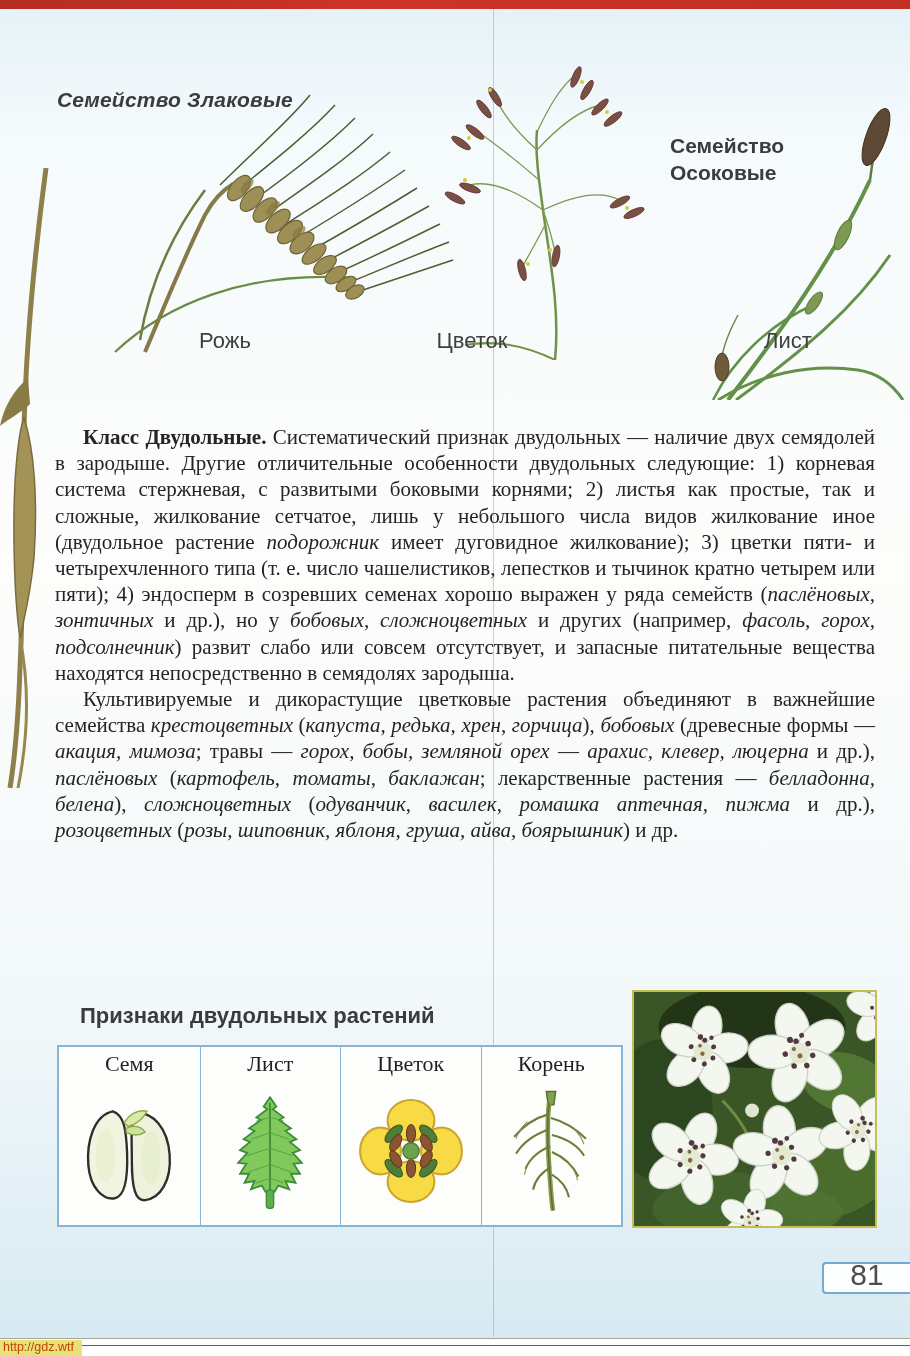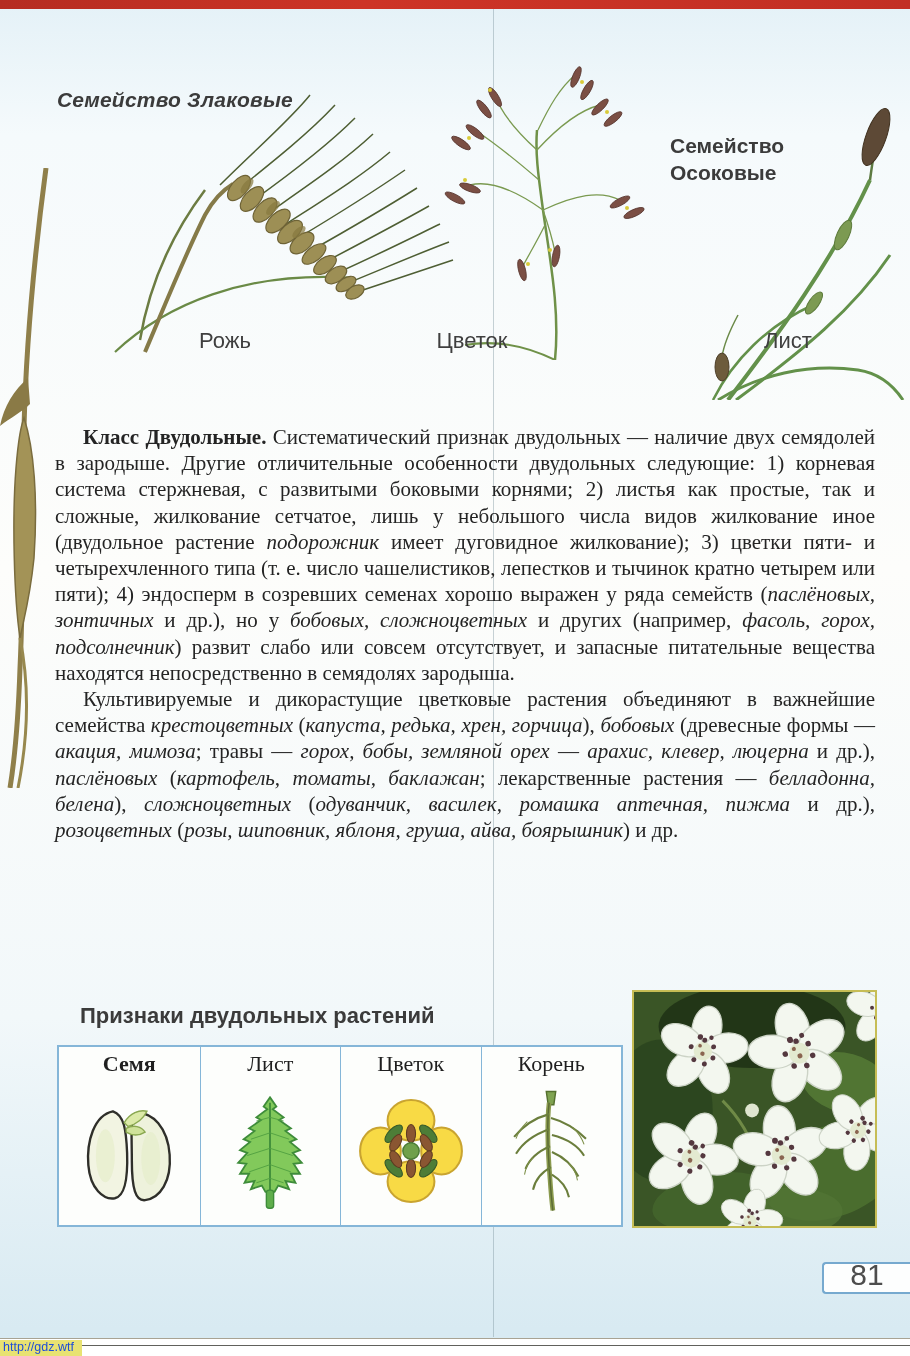--- a/index.html
+++ b/index.html
@@ -17,31 +17,31 @@
   .cap-rye{left:225px;} .cap-brome{left:472px;} .cap-sedge{left:788px;}
   .fig{position:absolute;}
   .textblock{position:absolute;left:55px;top:424px;width:820px;text-align:justify;}
   .para{margin:0;font-size:21px;line-height:26.2px;text-indent:28px;}
   .para .b{font-weight:bold;}
   .para .i{font-style:italic;}
   .section-heading{position:absolute;left:57px;top:1003px;font-size:22px;margin-left:23px;}
   .feat-table{position:absolute;left:57px;top:1045px;width:566px;height:182px;display:grid;
     grid-template-columns:repeat(4,1fr);border:2px solid #85b6d8;background:#fdfefc;box-sizing:border-box;}
   .feat-cell{border-left:1.5px solid #85b6d8;display:flex;flex-direction:column;align-items:center;overflow:hidden;}
-  .feat-cell:first-child{border-left:none;font-weight:bold;}
+  .feat-cell:first-child{border-left:none;}
   .cell-h{font-family:"Liberation Serif",serif;font-size:22px;color:#1f1f1f;margin-top:4px;}
   .cell-icon{flex:1;display:flex;align-items:center;justify-content:center;}
   .photo{position:absolute;left:632px;top:990px;width:245px;height:238px;border:2px solid #c6bd55;box-sizing:border-box;overflow:hidden;background:#3a5526;}
   .pagenum-box{position:absolute;left:822px;top:1262px;width:88px;height:32px;background:#fdfefe;
     border:2px solid #76a9cf;border-right:none;border-radius:4px 0 0 4px;box-sizing:border-box;
     display:flex;align-items:flex-end;justify-content:center;
     font-family:"Liberation Sans",sans-serif;font-size:30px;color:#4d4d4d;}
   .footer{position:absolute;left:0;top:1338px;width:100%;height:18px;background:#ffffff;border-top:1px solid #a8a393;}
   .scan-line{position:absolute;left:0;top:1345px;width:100%;height:1px;background:#45453f;opacity:.85;}
-  .url-badge{position:absolute;left:0;top:1340px;background:#e8e272;color:#1d4ed8;
+  .url-badge{position:absolute;left:0;top:1340px;background:#e8e272;color:#c2410c;
     font-family:"Liberation Sans",sans-serif;font-size:12.5px;line-height:15px;padding:0 8px 1px 3px;}
 </style>
 </head>
 <body>
 
 <div class="canvas">
 
   <div class="top-red-bar"></div>
   <div class="page-seam"></div>
 

